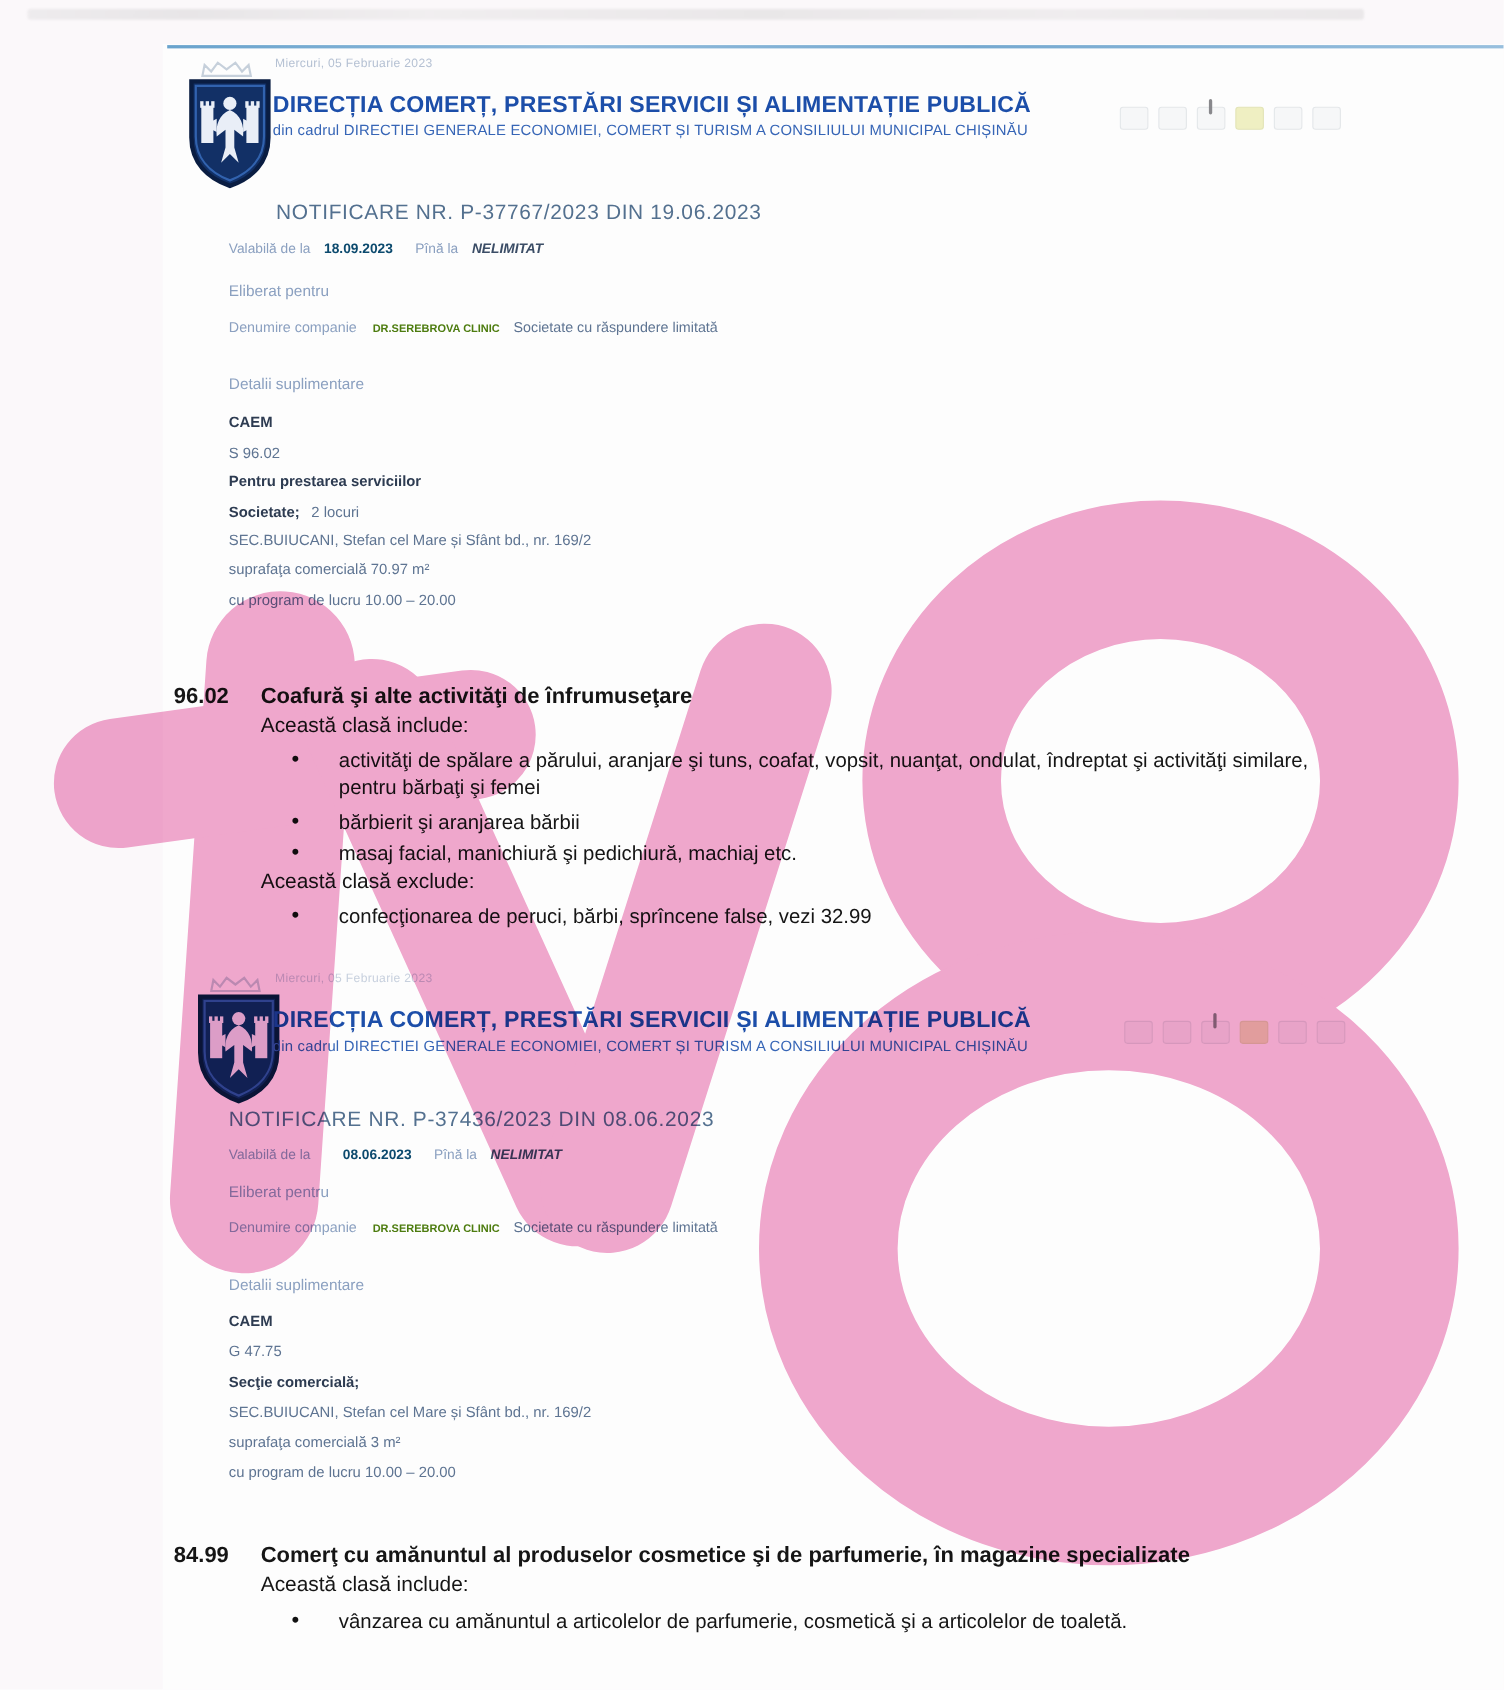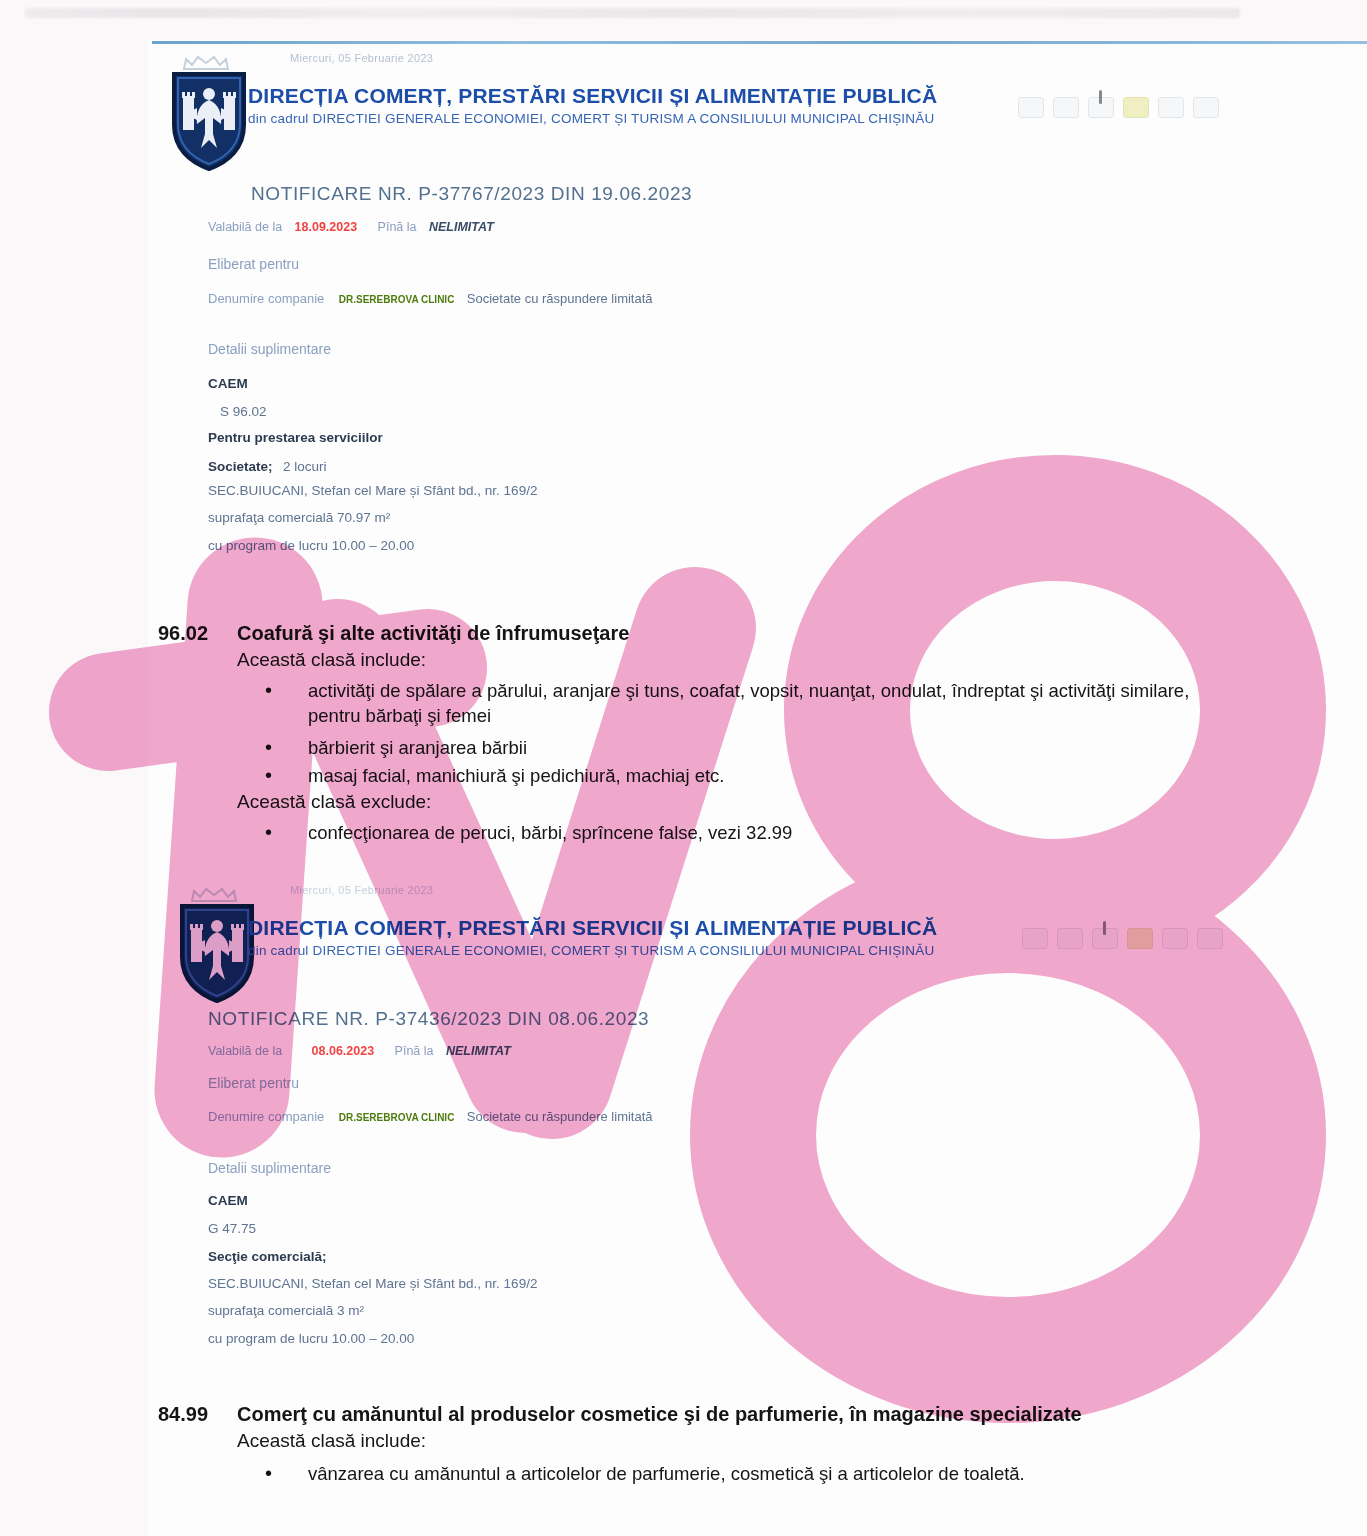--- a/index.html
+++ b/index.html
@@ -17,27 +17,27 @@
   .scan-top-strip{
     position:absolute;left:25px;top:8px;width:1215px;height:10px;
     background:linear-gradient(90deg,#e4e2e4 0%,#d9d7d9 12%,#e9e7e8 30%,#dcdadb 55%,#e7e5e6 78%,#dedcdd 100%);
     opacity:.55;border-radius:3px;filter:blur(1px);
   }
   .page-top-edge{
     position:absolute;left:152px;top:41px;width:1215px;height:3px;
     background:linear-gradient(90deg,#4f93c4,#7fb0d6 30%,#5e9ac8 60%,#86b4d8 100%);
     opacity:.85;
   }
-  .print-date{font-size:11px;color:#b5c1d3;letter-spacing:.3px;margin-left:40px;}
+  .print-date{font-size:11px;color:#b5c1d3;letter-spacing:.3px;}
   .hdr-title{font-size:21px;font-weight:bold;color:#1c4ea9;letter-spacing:.2px;white-space:nowrap;}
   .hdr-sub{font-size:13.5px;color:#3665b6;letter-spacing:.2px;white-space:nowrap;}
   .notif-title{font-size:19px;color:#53708f;letter-spacing:.6px;white-space:nowrap;}
   .lbl{font-size:12.5px;color:#8ba0c0;}
   .lbl-lg{font-size:14px;color:#8ba0c0;}
-  .val-bold{font-size:12.5px;font-weight:bold;color:#ef4444;}
+  .val-bold{font-size:12.5px;font-weight:bold;color:#0c4a6e;}
   .val-bolditalic{font-size:12.5px;font-weight:bold;font-style:italic;color:#3b4d66;}
   .company-bold{font-size:10px;font-weight:bold;color:#4d7c0f;}
   .company-type{font-size:13px;color:#5e7492;}
   .detail-bold{font-size:13.5px;font-weight:bold;color:#2d3b51;}
   .detail-plain{font-size:13.5px;color:#5e7492;}
   .blk-code{font-size:20px;font-weight:bold;color:#151515;}
   .blk-title{font-size:20px;font-weight:bold;color:#151515;white-space:nowrap;}
   .blk-sub{font-size:19px;color:#151515;}
   .bullet-row{display:flex;align-items:flex-start;}
   .bullet-row::before{content:"\2022";font-size:20px;line-height:25px;color:#111;margin-right:36px;margin-left:28px;}
@@ -105,21 +105,21 @@
 <div class="abs lbl-lg" style="left:208px;top:256px;">Eliberat pentru</div>
 
 <div class="abs nowrap" style="left:208px;top:289px;">
   <span class="lbl" style="font-size:13px;">Denumire companie</span>
   <span class="company-bold" style="margin-left:10px;">DR.SEREBROVA CLINIC</span>
   <span class="company-type" style="margin-left:8px;">Societate cu răspundere limitată</span>
 </div>
 
 <div class="abs lbl-lg" style="left:208px;top:341px;">Detalii suplimentare</div>
 <div class="abs detail-bold" style="left:208px;top:376px;">CAEM</div>
-<div class="abs detail-plain" style="left:220px;top:404px;">S 96.02</div>
+<div class="abs detail-plain" style="left:208px;top:404px;">S 96.02</div>
 <div class="abs detail-bold" style="left:208px;top:430px;">Pentru prestarea serviciilor</div>
 <div class="abs nowrap" style="left:208px;top:457px;">
   <span class="detail-bold">Societate;</span>
   <span class="detail-plain" style="margin-left:6px;">2 locuri</span>
 </div>
 <div class="abs detail-plain" style="left:208px;top:483px;">SEC.BUIUCANI, Stefan cel Mare și Sfânt bd., nr. 169/2</div>
 <div class="abs detail-plain" style="left:208px;top:510px;">suprafaţa comercială  70.97 m²</div>
 <div class="abs detail-plain" style="left:208px;top:538px;">cu program de lucru  10.00 – 20.00</div>
 
 <div class="abs blk-code" style="left:158px;top:622px;">96.02</div>

